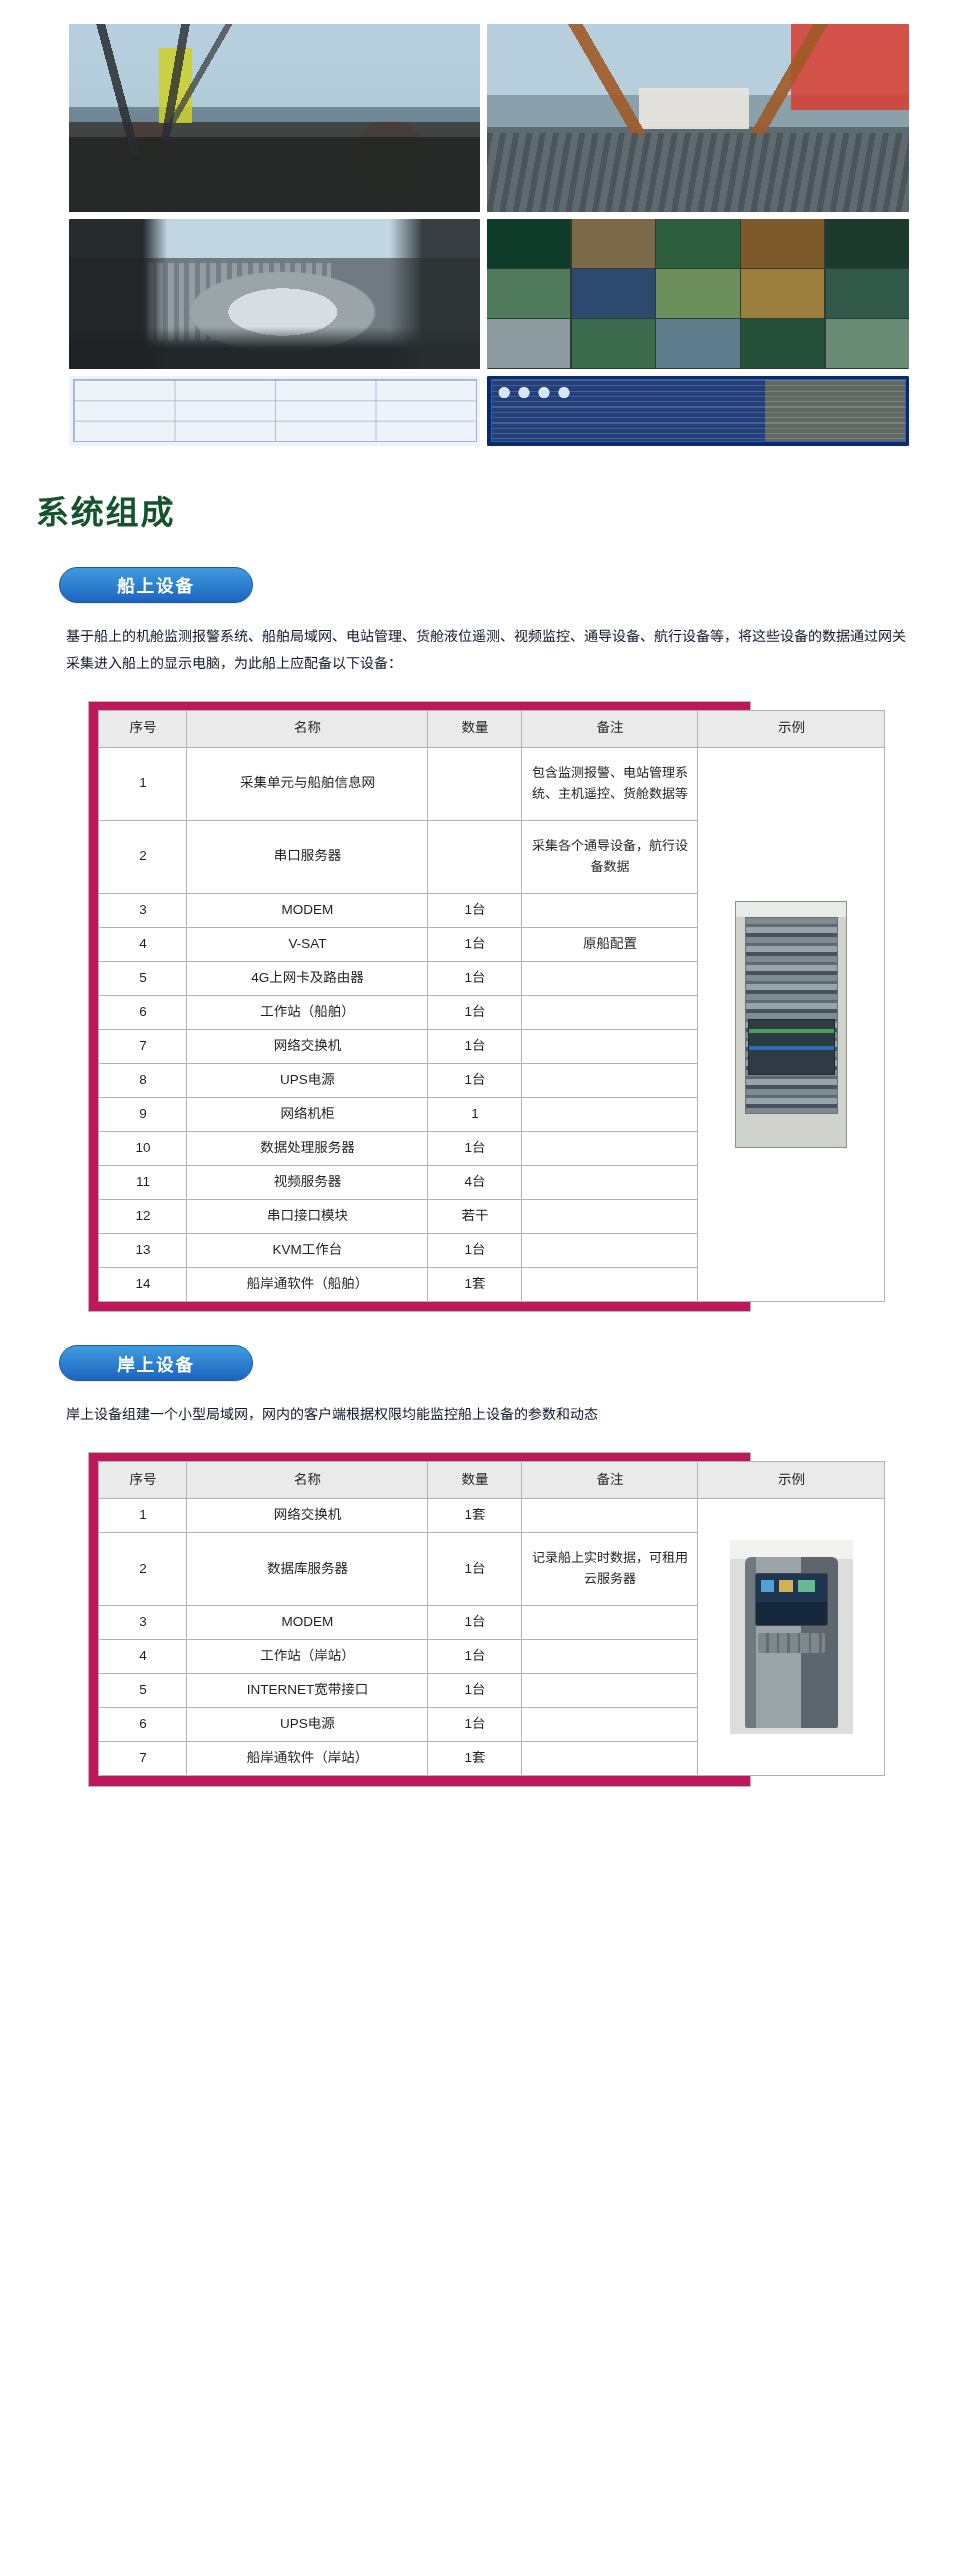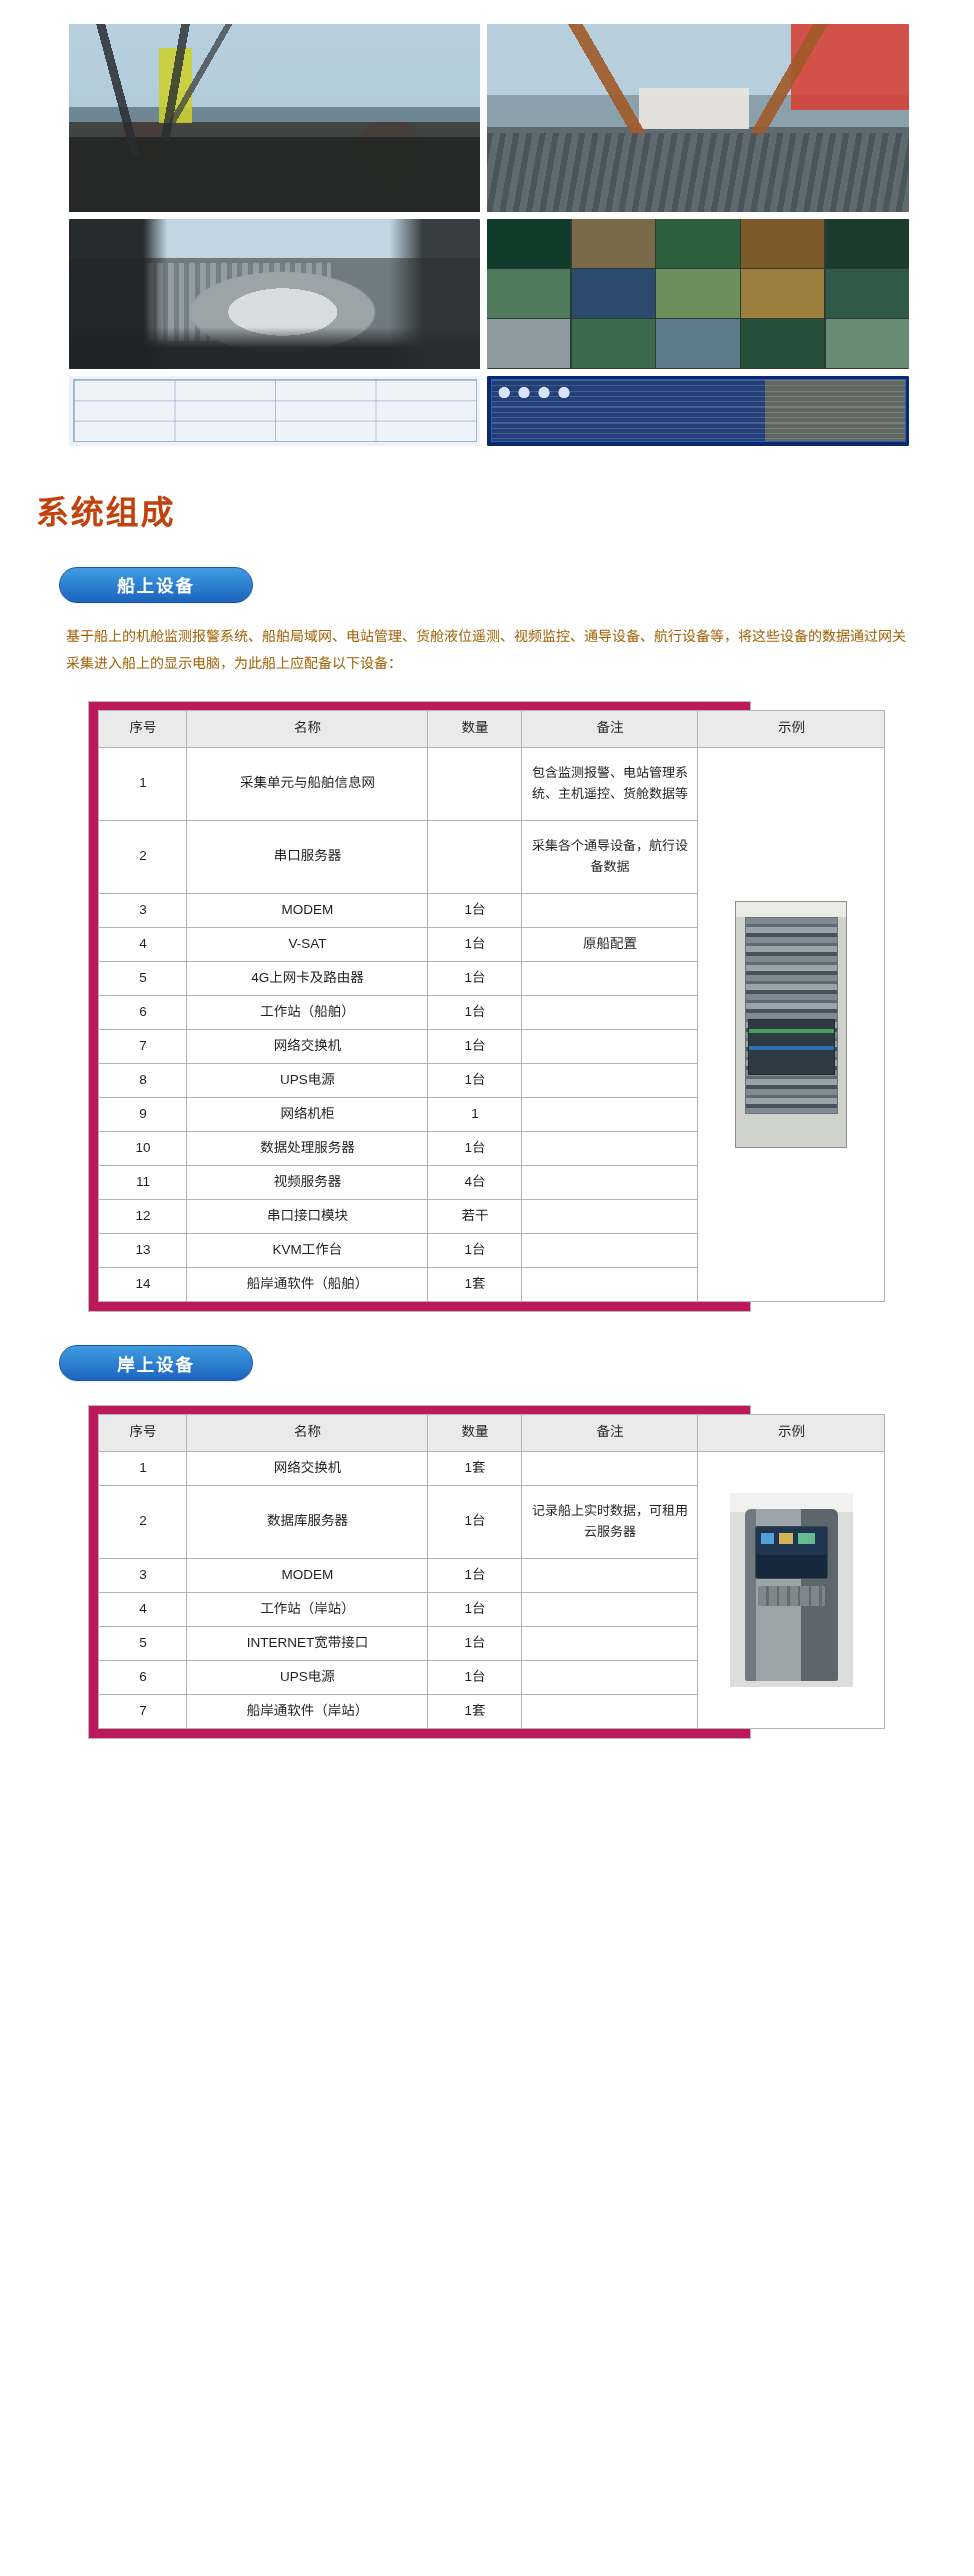--- a/index.html
+++ b/index.html
@@ -202,21 +202,21 @@
       radial-gradient(circle at 28px 7.6px, #d8e4f8 0 5.3px, rgba(216,228,248,0) 5.9px),
       radial-gradient(circle at 48px 7.6px, #d8e4f8 0 5.3px, rgba(216,228,248,0) 5.9px),
       radial-gradient(circle at 68px 7.6px, #d8e4f8 0 5.3px, rgba(216,228,248,0) 5.9px);
   }
 
   
   .big-heading {
     margin: 40px 0 0 36px;
     font-size: 33px;
     font-weight: bold;
-    color: #c2410c;
+    color: #14532d;
     letter-spacing: 1.8px;
   }
 
   
   .pill {
     margin: 33px 0 0 59px;
     width: 194px;
     height: 36px;
     border-radius: 18px;
     background: linear-gradient(to bottom, #3f9ce0 0%, #1c64bf 100%);
@@ -232,21 +232,21 @@
     font-weight: bold;
     color: #ffffff;
     letter-spacing: 1.8px;
   }
 
   .body-text {
     margin: 20px 0 0 66px;
     width: 852px;
     font-size: 14px;
     line-height: 1.95;
-    color: #a16207;
+    color: #0f172a;
   }
 
   
   .table-wrap {
     margin: 23.5px 0 0 88px;
     width: 663px;
     border: 0.6px solid #b9b9b9;
     background: #be185d;
     padding: 8.2px 9.4px 9.4px 9.4px;
     box-sizing: border-box;
@@ -507,20 +507,21 @@
           <td></td>
         </tr>
       </tbody>
     </table>
   </div>
 
   <div class="pill">
     <span>岸上设备</span>
   </div>
 
+  <p class="body-text">岸上设备组建一个小型局域网，网内的客户端根据权限均能监控船上设备的参数和动态</p>
 
   <div class="table-wrap">
     <table class="spec">
       <colgroup>
         <col class="c-no">
           <col class="c-name">
           <col class="c-qty">
           <col class="c-note">
           <col class="c-demo">
       </colgroup>

